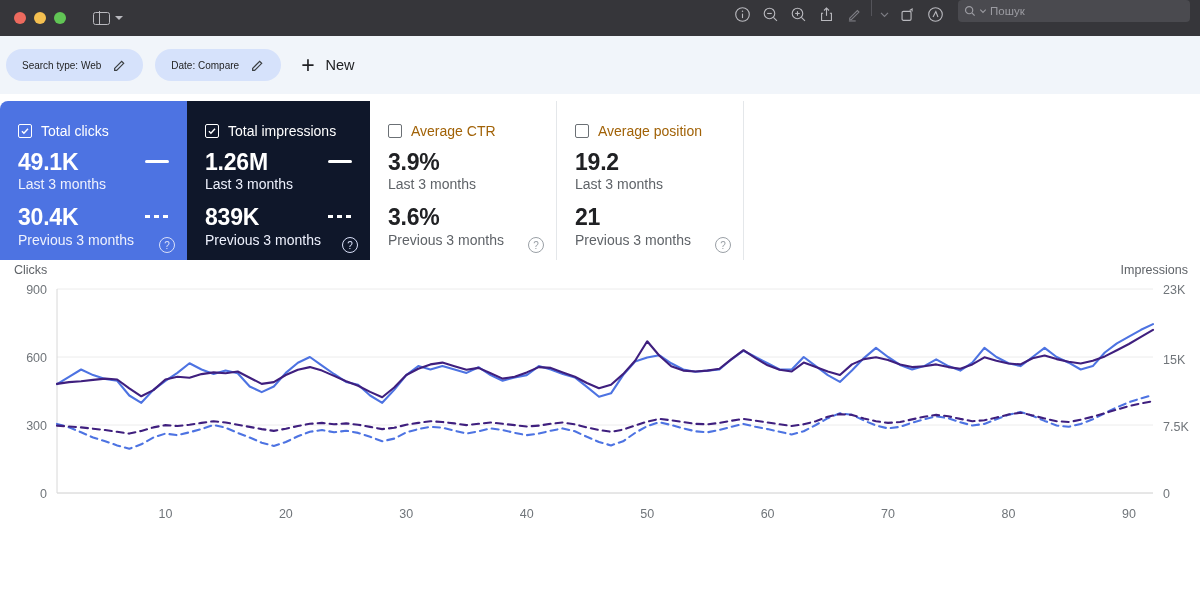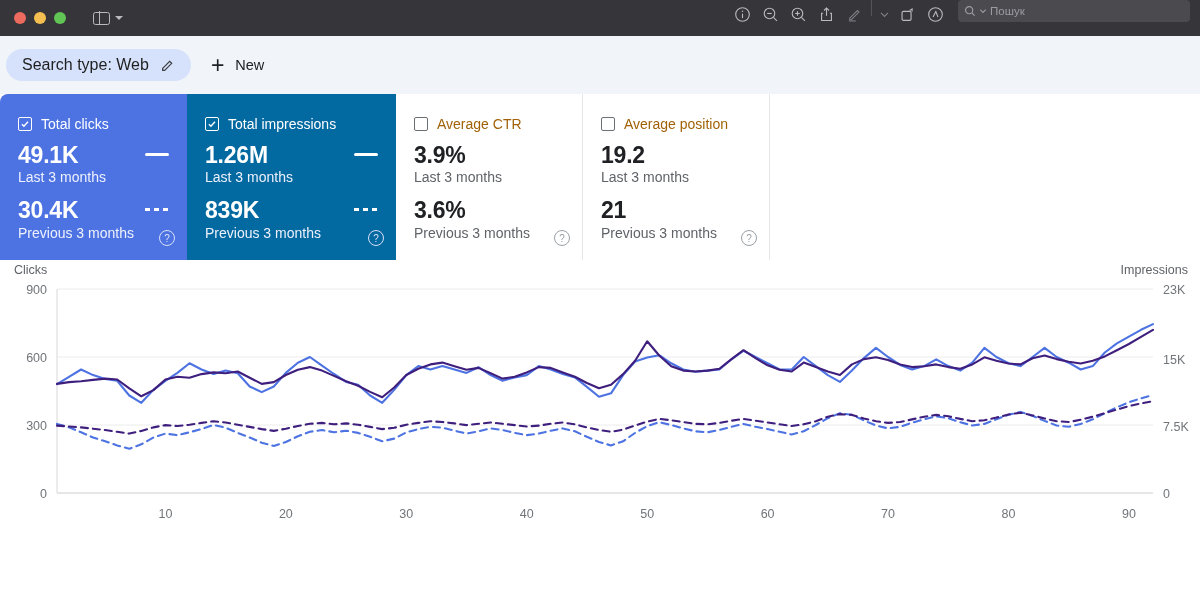--- a/index.html
+++ b/index.html
@@ -74,21 +74,21 @@
     height: 58px; width: 1200px;
     background: #f1f5fa;
     display: flex; align-items: center;
     padding: 0 14px 0 0;
     position: relative;
   }
   .chip {
     height: 32px; border-radius: 16px; background: #d6e2fb;
     display: flex; align-items: center; gap: 11px;
     padding: 0 16px; margin-left: 0px;
-    color: #1f1f1f; font-size: 16px;
+    color: #1f1f1f; font-size: 10px;
   }
   .chip:first-of-type { margin-left: 6px; }
   .chip + .chip { margin-left: 12px; }
   .pencil { color: #3c4043; display: block; }
   .new-btn {
     display: flex; align-items: center; gap: 11px;
     margin-left: 20px; color: #202124; font-size: 14.5px;
   }
   .plus { font-size: 23px; line-height: 1; font-weight: 300; color: #202124; }
   .updated {
@@ -100,23 +100,24 @@
   
   .cards {
     display: flex; align-items: stretch;
     height: 166px; width: 1200px; background: #fff;
   }
   .card {
     width: 187px; height: 166px; position: relative;
     padding: 22px 18px 0 18px;
     border-right: 1px solid #e4e7ea;
     background: #fff;
+    margin-top: 7px;
   }
   .card.blue { background: #4d73e2; border-right: none; border-top-left-radius: 8px; }
-  .card.purple { background: #0369a1; border-right: none; width: 209px; }
+  .card.purple { background: #0f172a; border-right: none; width: 183px; }
   .card.plain { width: 187px; }
   .card.spacer { flex: 1; border-right: none; }
 
   .card-head { display: flex; align-items: center; gap: 9px; margin-bottom: 10px; }
   .cbox {
     width: 14px; height: 14px; border-radius: 2px;
     border: 1.7px solid #6b7075; display: flex;
     align-items: center; justify-content: center; flex: none;
   }
   .card.blue .cbox, .card.purple .cbox { border-color: #ffffff; }
@@ -232,20 +233,26 @@
           <path d="M1.6 3.4 L5 6.8 L8.4 3.4"></path>
         </svg>
       <span class="sp">Пошук</span>
     </div>
   </div>
 </div>
 
 <div class="filterbar">
   <div class="chip">
     <span>Search type: Web</span>
+    <svg class="pencil" width="15" height="15" viewBox="0 0 18 18" fill="none" stroke="#3c4043" stroke-width="1.5">
+      <path d="M3.2 12.4 L11.6 4 L14 6.4 L5.6 14.8 H3.2 Z"></path>
+    </svg>
+  </div>
+  <div class="chip">
+    <span>Date: Compare</span>
     <svg class="pencil" width="15" height="15" viewBox="0 0 18 18" fill="none" stroke="#3c4043" stroke-width="1.5">
       <path d="M3.2 12.4 L11.6 4 L14 6.4 L5.6 14.8 H3.2 Z"></path>
     </svg>
   </div>
   <div class="new-btn">
     <span class="plus">+</span>
     <span>New</span>
   </div>
 </div>
 

